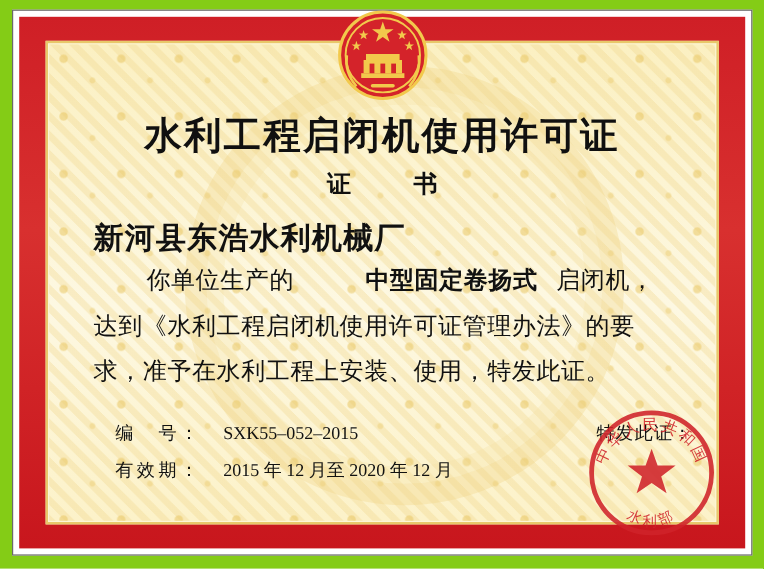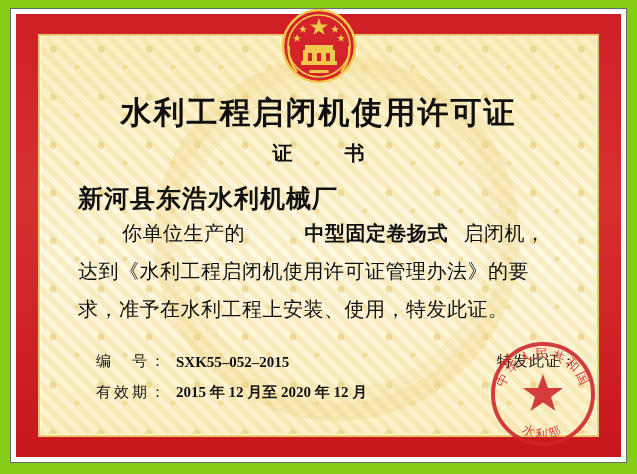--- a/index.html
+++ b/index.html
@@ -176,23 +176,22 @@
   .footer-row {
     display: flex;
     align-items: flex-end;
     margin-bottom: 12px;
   }
   .f-label {
     letter-spacing: 3px;
     white-space: nowrap;
   }
   .f-value {
-    margin-left: 8px;
-    white-space: nowrap;
-    font-weight: bold;
+    margin-left: 18px;
+    white-space: nowrap;
   }
   .f-right {
     margin-left: auto;
     white-space: nowrap;
     letter-spacing: 1px;
     text-align: right;
     min-width: 190px;
   }
 
   

